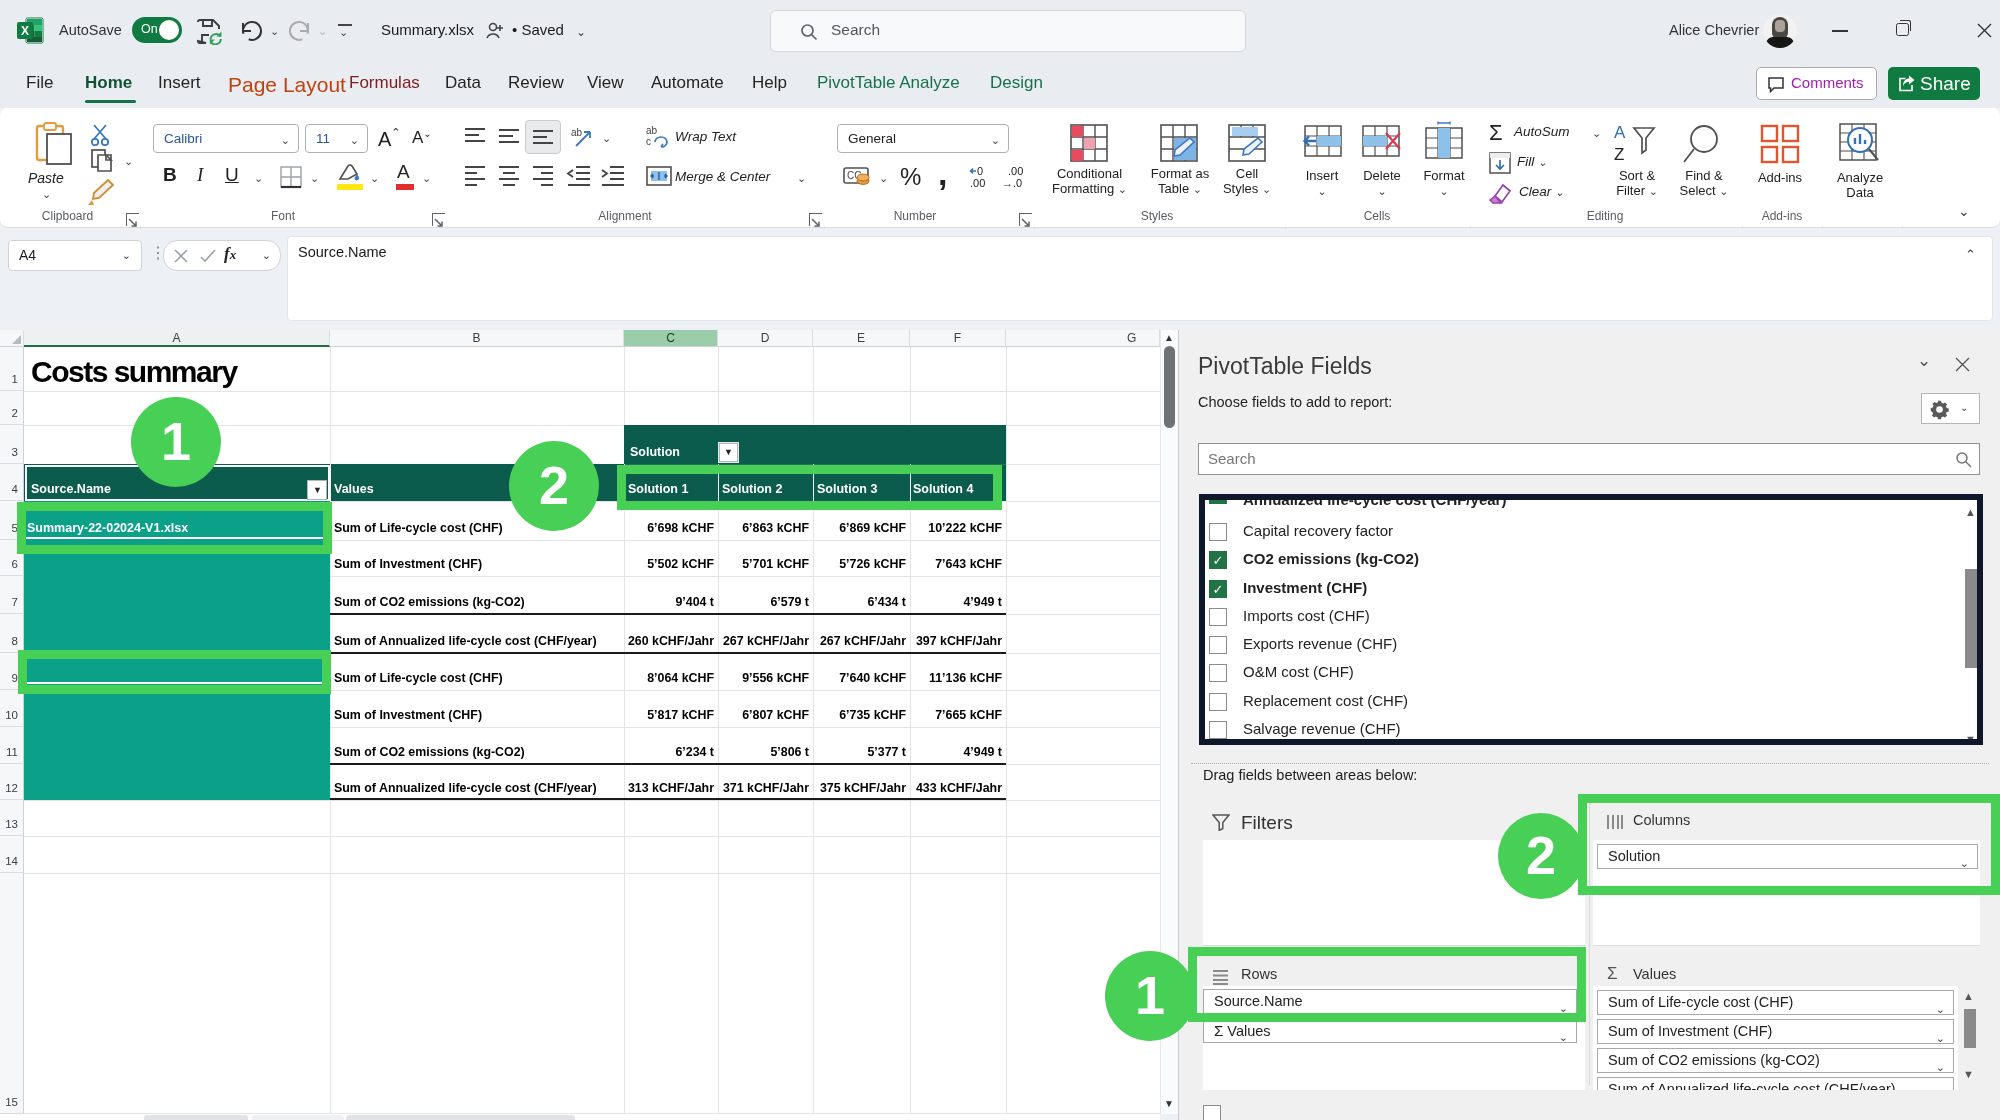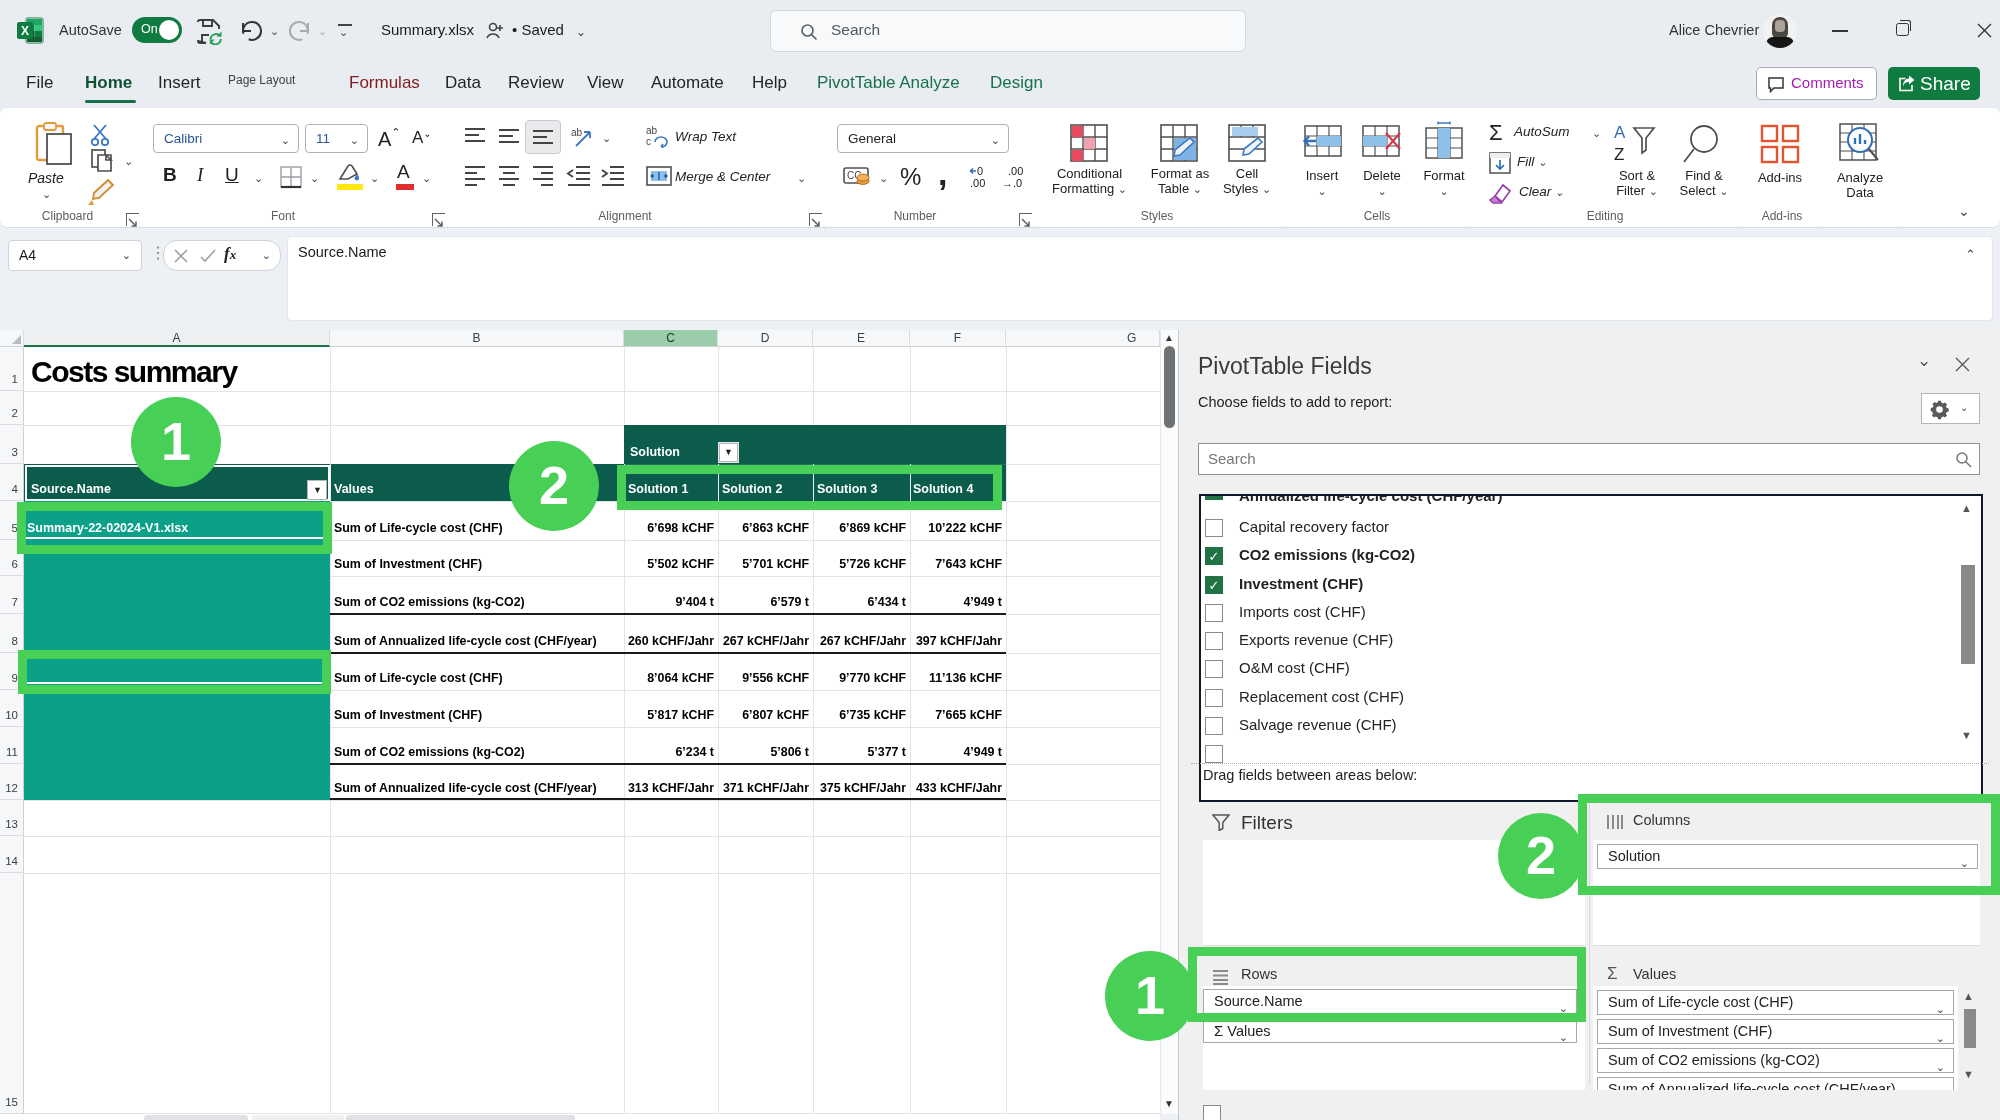--- a/index.html
+++ b/index.html
@@ -111,21 +111,21 @@
   <div class="abs" style="left:1900px;top:20px;width:11px;height:11px;border-top:1.4px solid #333;border-right:1.4px solid #333;border-radius:0 2.5px 0 0"></div>
   <svg class="abs" style="left:1977px;top:23px" width="15" height="15" viewBox="0 0 15 15">
       <path d="M1 1 L14 14 M14 1 L1 14" stroke="#333" stroke-width="1.4"></path>
     </svg>
 </div>
 <div class="abs" id="tabrow">
   <div class="abs" style="left:26px;top:11px;font-size:17px;color:#242424">File</div>
   <div class="abs" style="left:85px;top:11px;font-size:17px;color:#0f5132;font-weight:bold">Home</div>
   <div class="abs" style="left:85px;top:38px;width:51px;height:3px;background:#17714a;border-radius:2px"></div>
   <div class="abs" style="left:158px;top:11px;font-size:17px;color:#242424">Insert</div>
-  <div class="abs" style="left:228px;top:11px;font-size:12px;color:#404040">Page Layout</div>
+  <div class="abs" style="left:228px;top:11px;font-size:21px;color:#c2410c">Page Layout</div>
   <div class="abs" style="left:349px;top:11px;font-size:17px;color:#7f1d1d">Formulas</div>
   <div class="abs" style="left:445px;top:11px;font-size:17px;color:#242424">Data</div>
   <div class="abs" style="left:508px;top:11px;font-size:17px;color:#242424">Review</div>
   <div class="abs" style="left:587px;top:11px;font-size:17px;color:#242424">View</div>
   <div class="abs" style="left:651px;top:11px;font-size:17px;color:#242424">Automate</div>
   <div class="abs" style="left:752px;top:11px;font-size:17px;color:#242424">Help</div>
   <div class="abs" style="left:817px;top:11px;font-size:17px;color:#17714a">PivotTable Analyze</div>
   <div class="abs" style="left:990px;top:11px;font-size:17px;color:#17714a">Design</div>
 
   <div class="abs" style="left:1756px;top:5px;width:121px;height:33px;background:#fff;border:1px solid #a9abae;border-radius:5px">
@@ -495,21 +495,21 @@
   <div class="abs cell num" style="left:813px;top:246px;width:93px;line-height:52px">6’434 t</div>
   <div class="abs cell num" style="left:910px;top:246px;width:92px;line-height:52px">4’949 t</div>
   <div class="abs cell" style="left:334px;top:284px;line-height:54px">Sum of Annualized life-cycle cost (CHF/year)</div>
   <div class="abs cell num" style="left:624px;top:284px;width:90px;line-height:54px">260 kCHF/Jahr</div>
   <div class="abs cell num" style="left:718px;top:284px;width:91px;line-height:54px">267 kCHF/Jahr</div>
   <div class="abs cell num" style="left:813px;top:284px;width:93px;line-height:54px">267 kCHF/Jahr</div>
   <div class="abs cell num" style="left:910px;top:284px;width:92px;line-height:54px">397 kCHF/Jahr</div>
   <div class="abs cell" style="left:334px;top:323px;line-height:50px">Sum of Life-cycle cost (CHF)</div>
   <div class="abs cell num" style="left:624px;top:323px;width:90px;line-height:50px">8’064 kCHF</div>
   <div class="abs cell num" style="left:718px;top:323px;width:91px;line-height:50px">9’556 kCHF</div>
-  <div class="abs cell num" style="left:813px;top:323px;width:93px;line-height:50px">9’770 kCHF</div>
+  <div class="abs cell num" style="left:813px;top:323px;width:93px;line-height:50px">7’640 kCHF</div>
   <div class="abs cell num" style="left:910px;top:323px;width:92px;line-height:50px">11’136 kCHF</div>
   <div class="abs cell" style="left:334px;top:360px;line-height:50px">Sum of Investment (CHF)</div>
   <div class="abs cell num" style="left:624px;top:360px;width:90px;line-height:50px">5’817 kCHF</div>
   <div class="abs cell num" style="left:718px;top:360px;width:91px;line-height:50px">6’807 kCHF</div>
   <div class="abs cell num" style="left:813px;top:360px;width:93px;line-height:50px">6’735 kCHF</div>
   <div class="abs cell num" style="left:910px;top:360px;width:92px;line-height:50px">7’665 kCHF</div>
   <div class="abs cell" style="left:334px;top:397px;line-height:50px">Sum of CO2 emissions (kg-CO2)</div>
   <div class="abs cell num" style="left:624px;top:397px;width:90px;line-height:50px">6’234 t</div>
   <div class="abs cell num" style="left:718px;top:397px;width:91px;line-height:50px">5’806 t</div>
   <div class="abs cell num" style="left:813px;top:397px;width:93px;line-height:50px">5’377 t</div>
@@ -550,21 +550,21 @@
     <span class="abs chev" style="left:38px;top:8px;font-size:10px">⌄</span>
   </div>
   <div class="abs" style="left:19px;top:113px;width:782px;height:32px;background:#fff;border:1px solid #919191">
     <span class="abs" style="left:9px;top:6px;font-size:15px;color:#767676">Search</span>
     <svg class="abs" style="left:756px;top:7px" width="18" height="18" viewBox="0 0 18 18">
         <circle cx="7" cy="7" r="5" fill="none" stroke="#767676" stroke-width="1.5"></circle>
         <path d="M10.8 10.8 L16 16" stroke="#767676" stroke-width="1.5"></path>
       </svg>
   </div>
 
-  <div class="abs" style="left:20px;top:164px;width:784px;height:308px;background:#fff;border:2px solid #0f172a;overflow:hidden">
+  <div class="abs" style="left:20px;top:164px;width:784px;height:251px;background:#fff;border:6px solid #0f172a;overflow:hidden">
     <div class="ckb ckbchecked" style="left:4px;top:-14px">✓</div>
       <div class="fielditem" style="left:38px;top:-9px;font-weight:bold">Annualized life-cycle cost (CHF/year)</div>
     <div class="ckb" style="left:4px;top:23px"></div>
       <div class="fielditem" style="left:38px;top:22px">Capital recovery factor</div>
     <div class="ckb ckbchecked" style="left:4px;top:51px">✓</div>
       <div class="fielditem" style="left:38px;top:50px;font-weight:bold">CO2 emissions (kg-CO2)</div>
     <div class="ckb ckbchecked" style="left:4px;top:79.5px">✓</div>
       <div class="fielditem" style="left:38px;top:78.5px;font-weight:bold">Investment (CHF)</div>
     <div class="ckb" style="left:4px;top:108px"></div>
       <div class="fielditem" style="left:38px;top:107px">Imports cost (CHF)</div>

